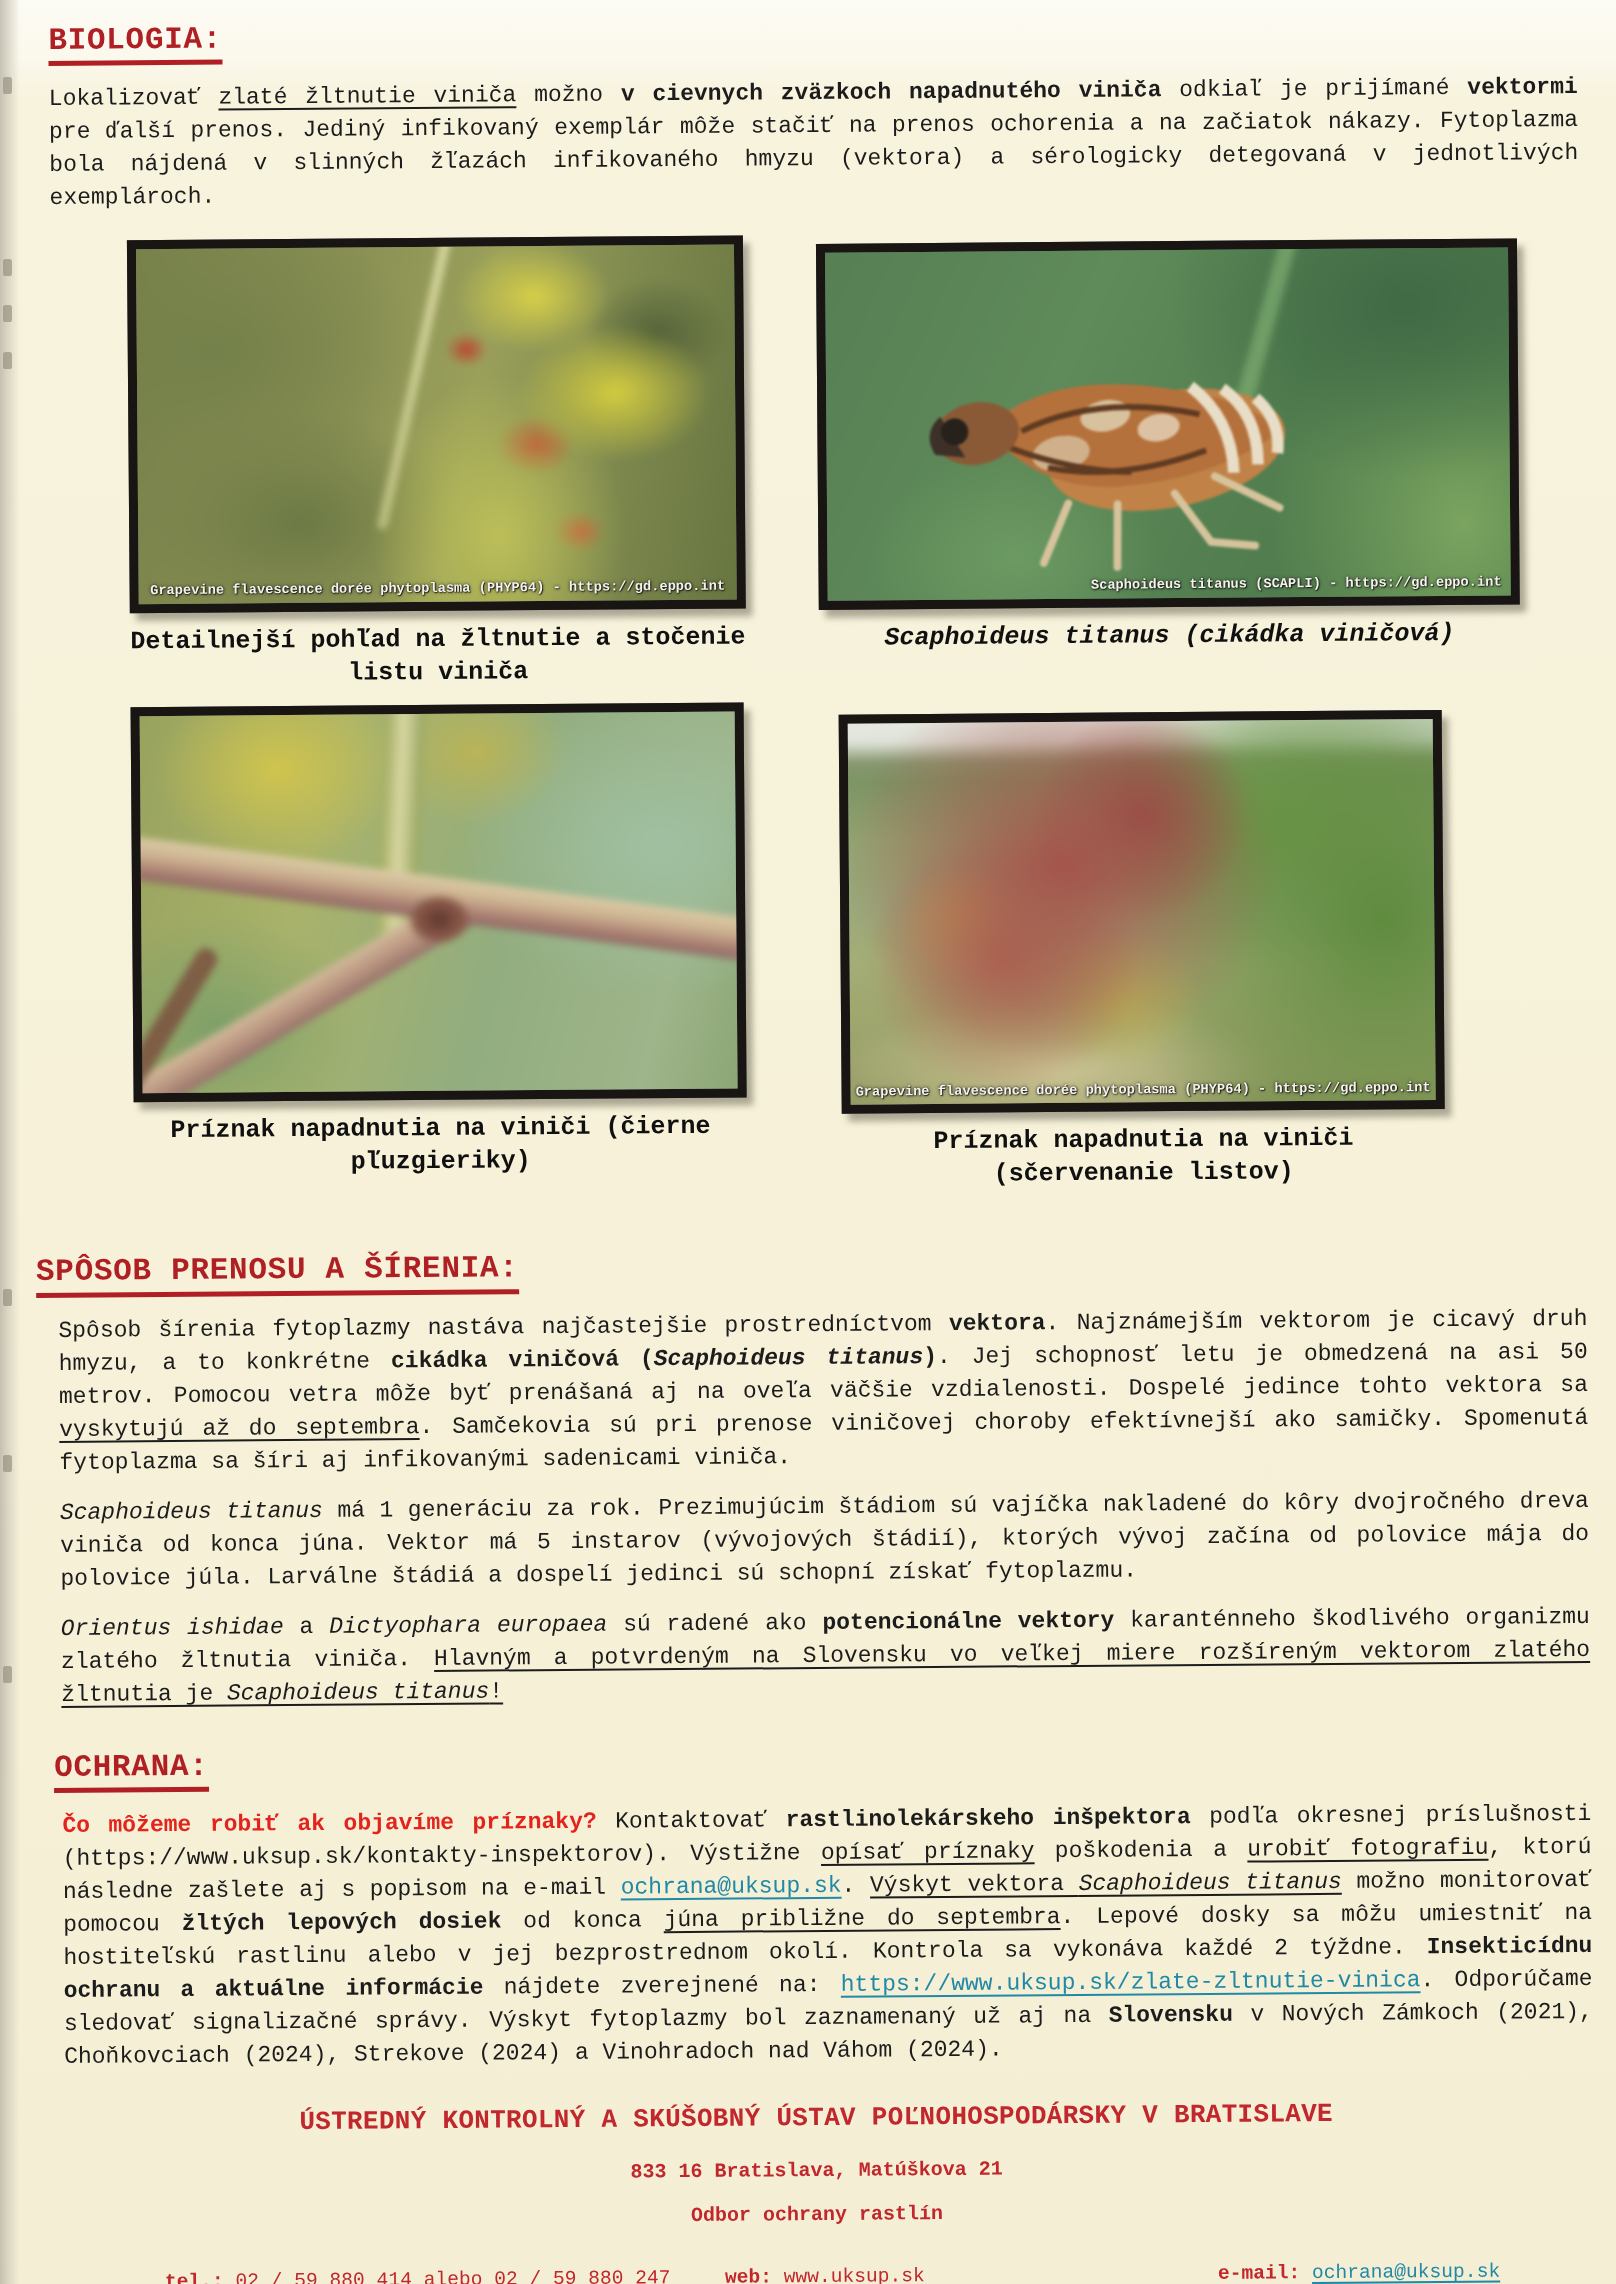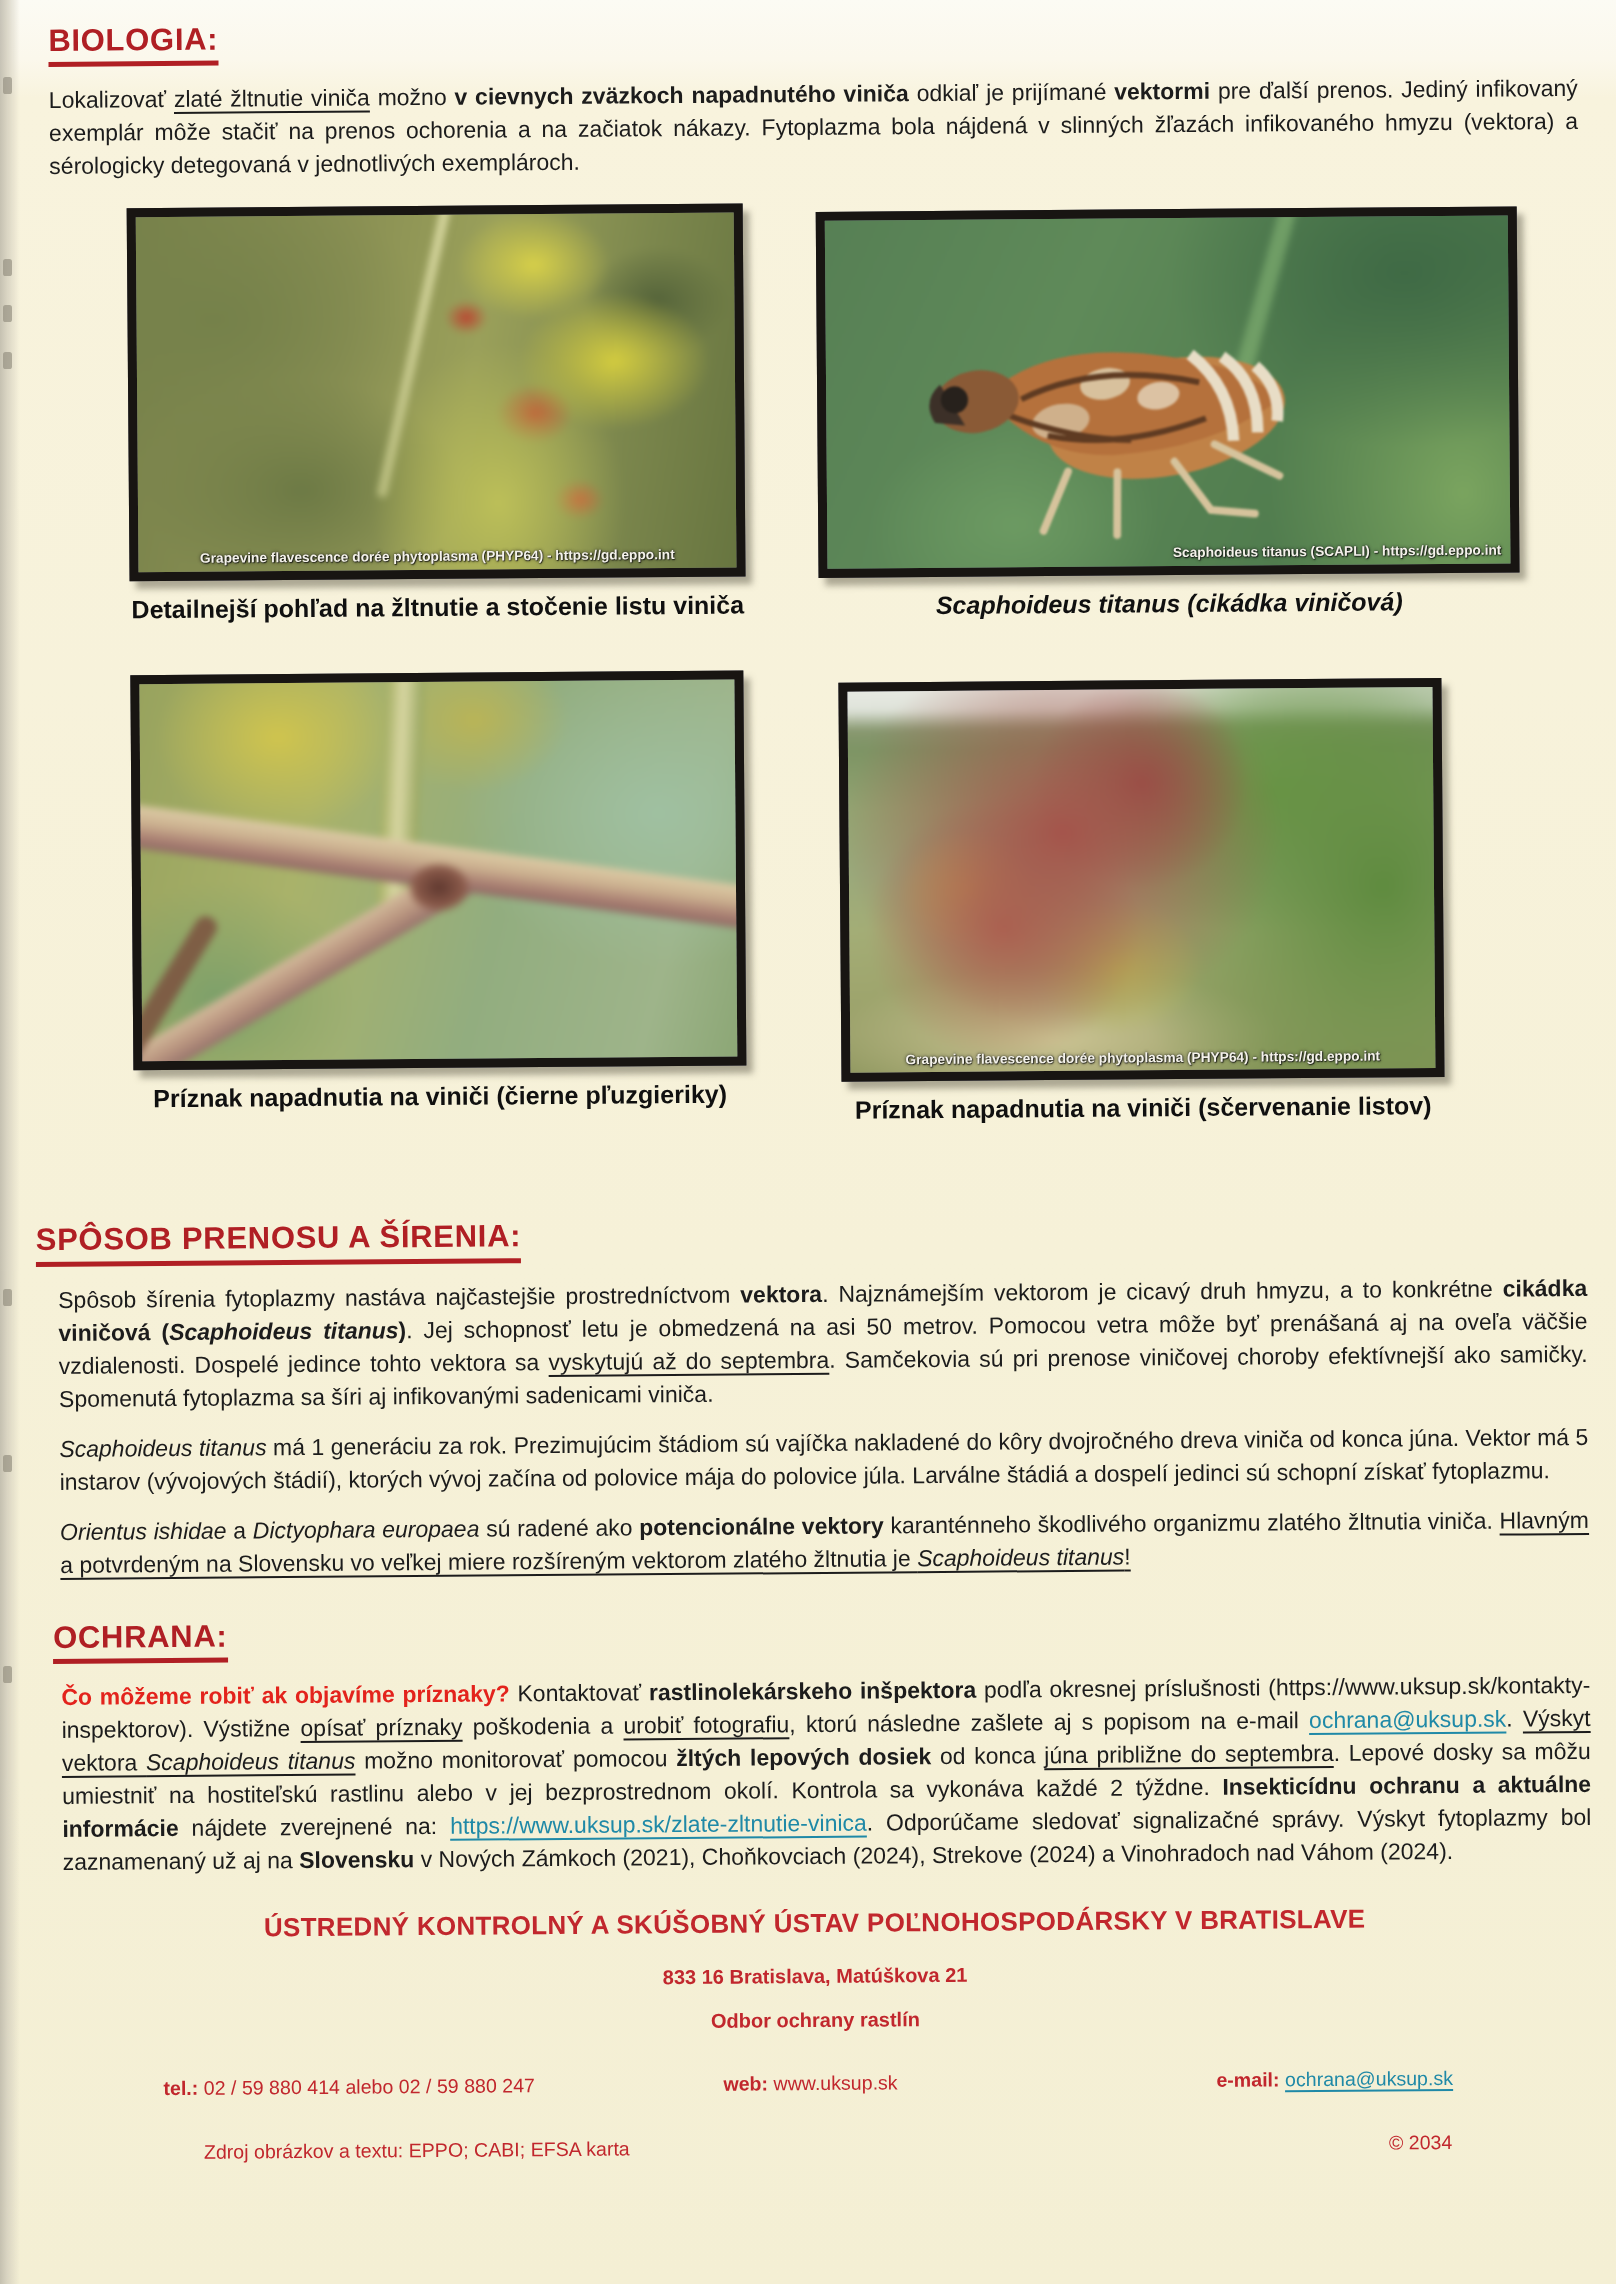--- a/index.html
+++ b/index.html
@@ -5,21 +5,21 @@
   :root{
     --accent-red:#b01f24;
     --bright-red:#e3231c;
     --footer-red:#c1272d;
     --link-teal:#1f89a7;
     --text:#1c1c1c;
   }
   html,body{margin:0;padding:0;background:#9a968c;}
   .page{
     position:relative;width:1617px;height:2284px;margin:0 auto;overflow:hidden;
-    font-family:Liberation Sans, sans-serif;color:var(--text);
+    font-family:Liberation Mono, monospace;color:var(--text);
     background:linear-gradient(180deg,#fcfbf4 0%,#fbf8ec 59px,#f8f3dd 98px,#f6f1d8 55%,#f4efd4 100%);
   }
   .scan-rotate{position:absolute;inset:0;transform:rotate(-0.45deg);}
   
   .scan-edge{position:absolute;left:0;top:0;bottom:0;width:19.6px;z-index:5;
     background:linear-gradient(90deg,#b5b1a4 0%,#d0cbbb 35%,rgba(247,242,219,0) 100%);opacity:.75;}
   .scan-edge .mark{position:absolute;left:3.3px;width:8.5px;height:17px;background:#6f6a5e;border-radius:2.6px;opacity:.65;}
   .m1{top:77px}.m2{top:259px}.m3{top:305px}.m4{top:352px}.m5{top:1289px}.m6{top:1455px}.m7{top:1666px;height:9px}
 
   .content{position:absolute;left:57px;right:31px;top:17px;}

